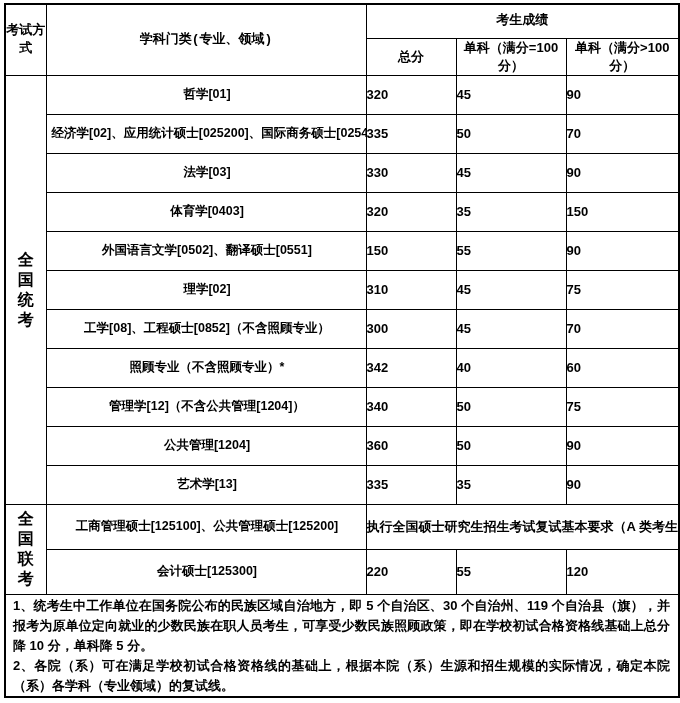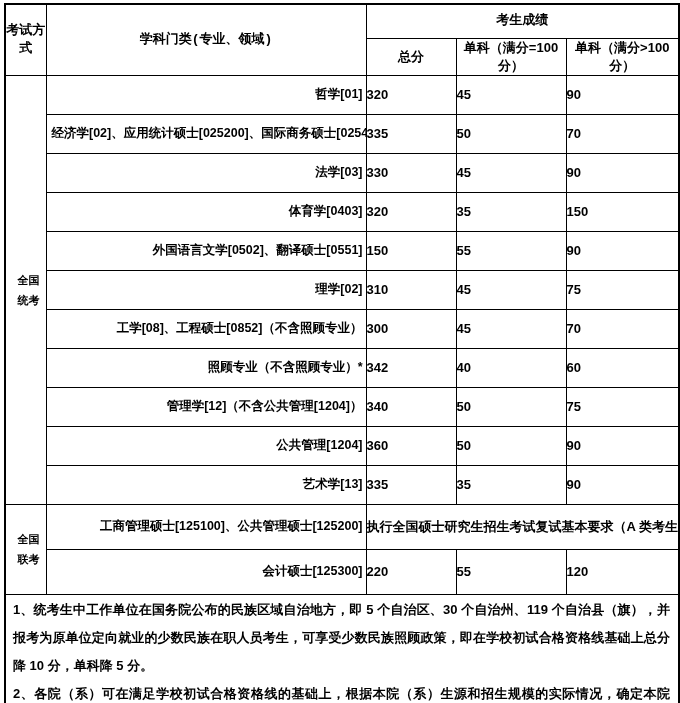--- a/index.html
+++ b/index.html
@@ -35,47 +35,47 @@
   tr.hrow2 { height: 36px; }
   tr.brow  { height: 39px; }
   tr.lrow  { height: 45px; }
 
   .hdr {
     text-align: center;
     font-size: 13px;
     line-height: 18px;
   }
   .method {
-    text-align: right;
-    font-size: 11px;
+    text-align: center;
+    font-size: 16px;
     line-height: 20px;
-    padding: 16px 6px;
+    padding: 4px 6px;
   }
   .sub {
-    text-align: right;
+    text-align: center;
     font-size: 12.5px;
     padding: 0 3px 0 5px;
     white-space: nowrap;
   }
   .num {
     font-size: 13px;
   }
   .merged {
     text-align: center;
     font-size: 13px;
     white-space: nowrap;
   }
   .notes-cell {
     vertical-align: top;
     padding: 1px 8px 0 7px;
   }
   .notes-cell p {
     margin: 0;
     font-size: 13px;
-    line-height: 28px;
+    line-height: 20px;
     text-align: justify;
   }
 </style>
 </head>
 <body>
 
 <table class="score-table">
   <colgroup>
     <col class="c-method">
       <col class="c-subject">

